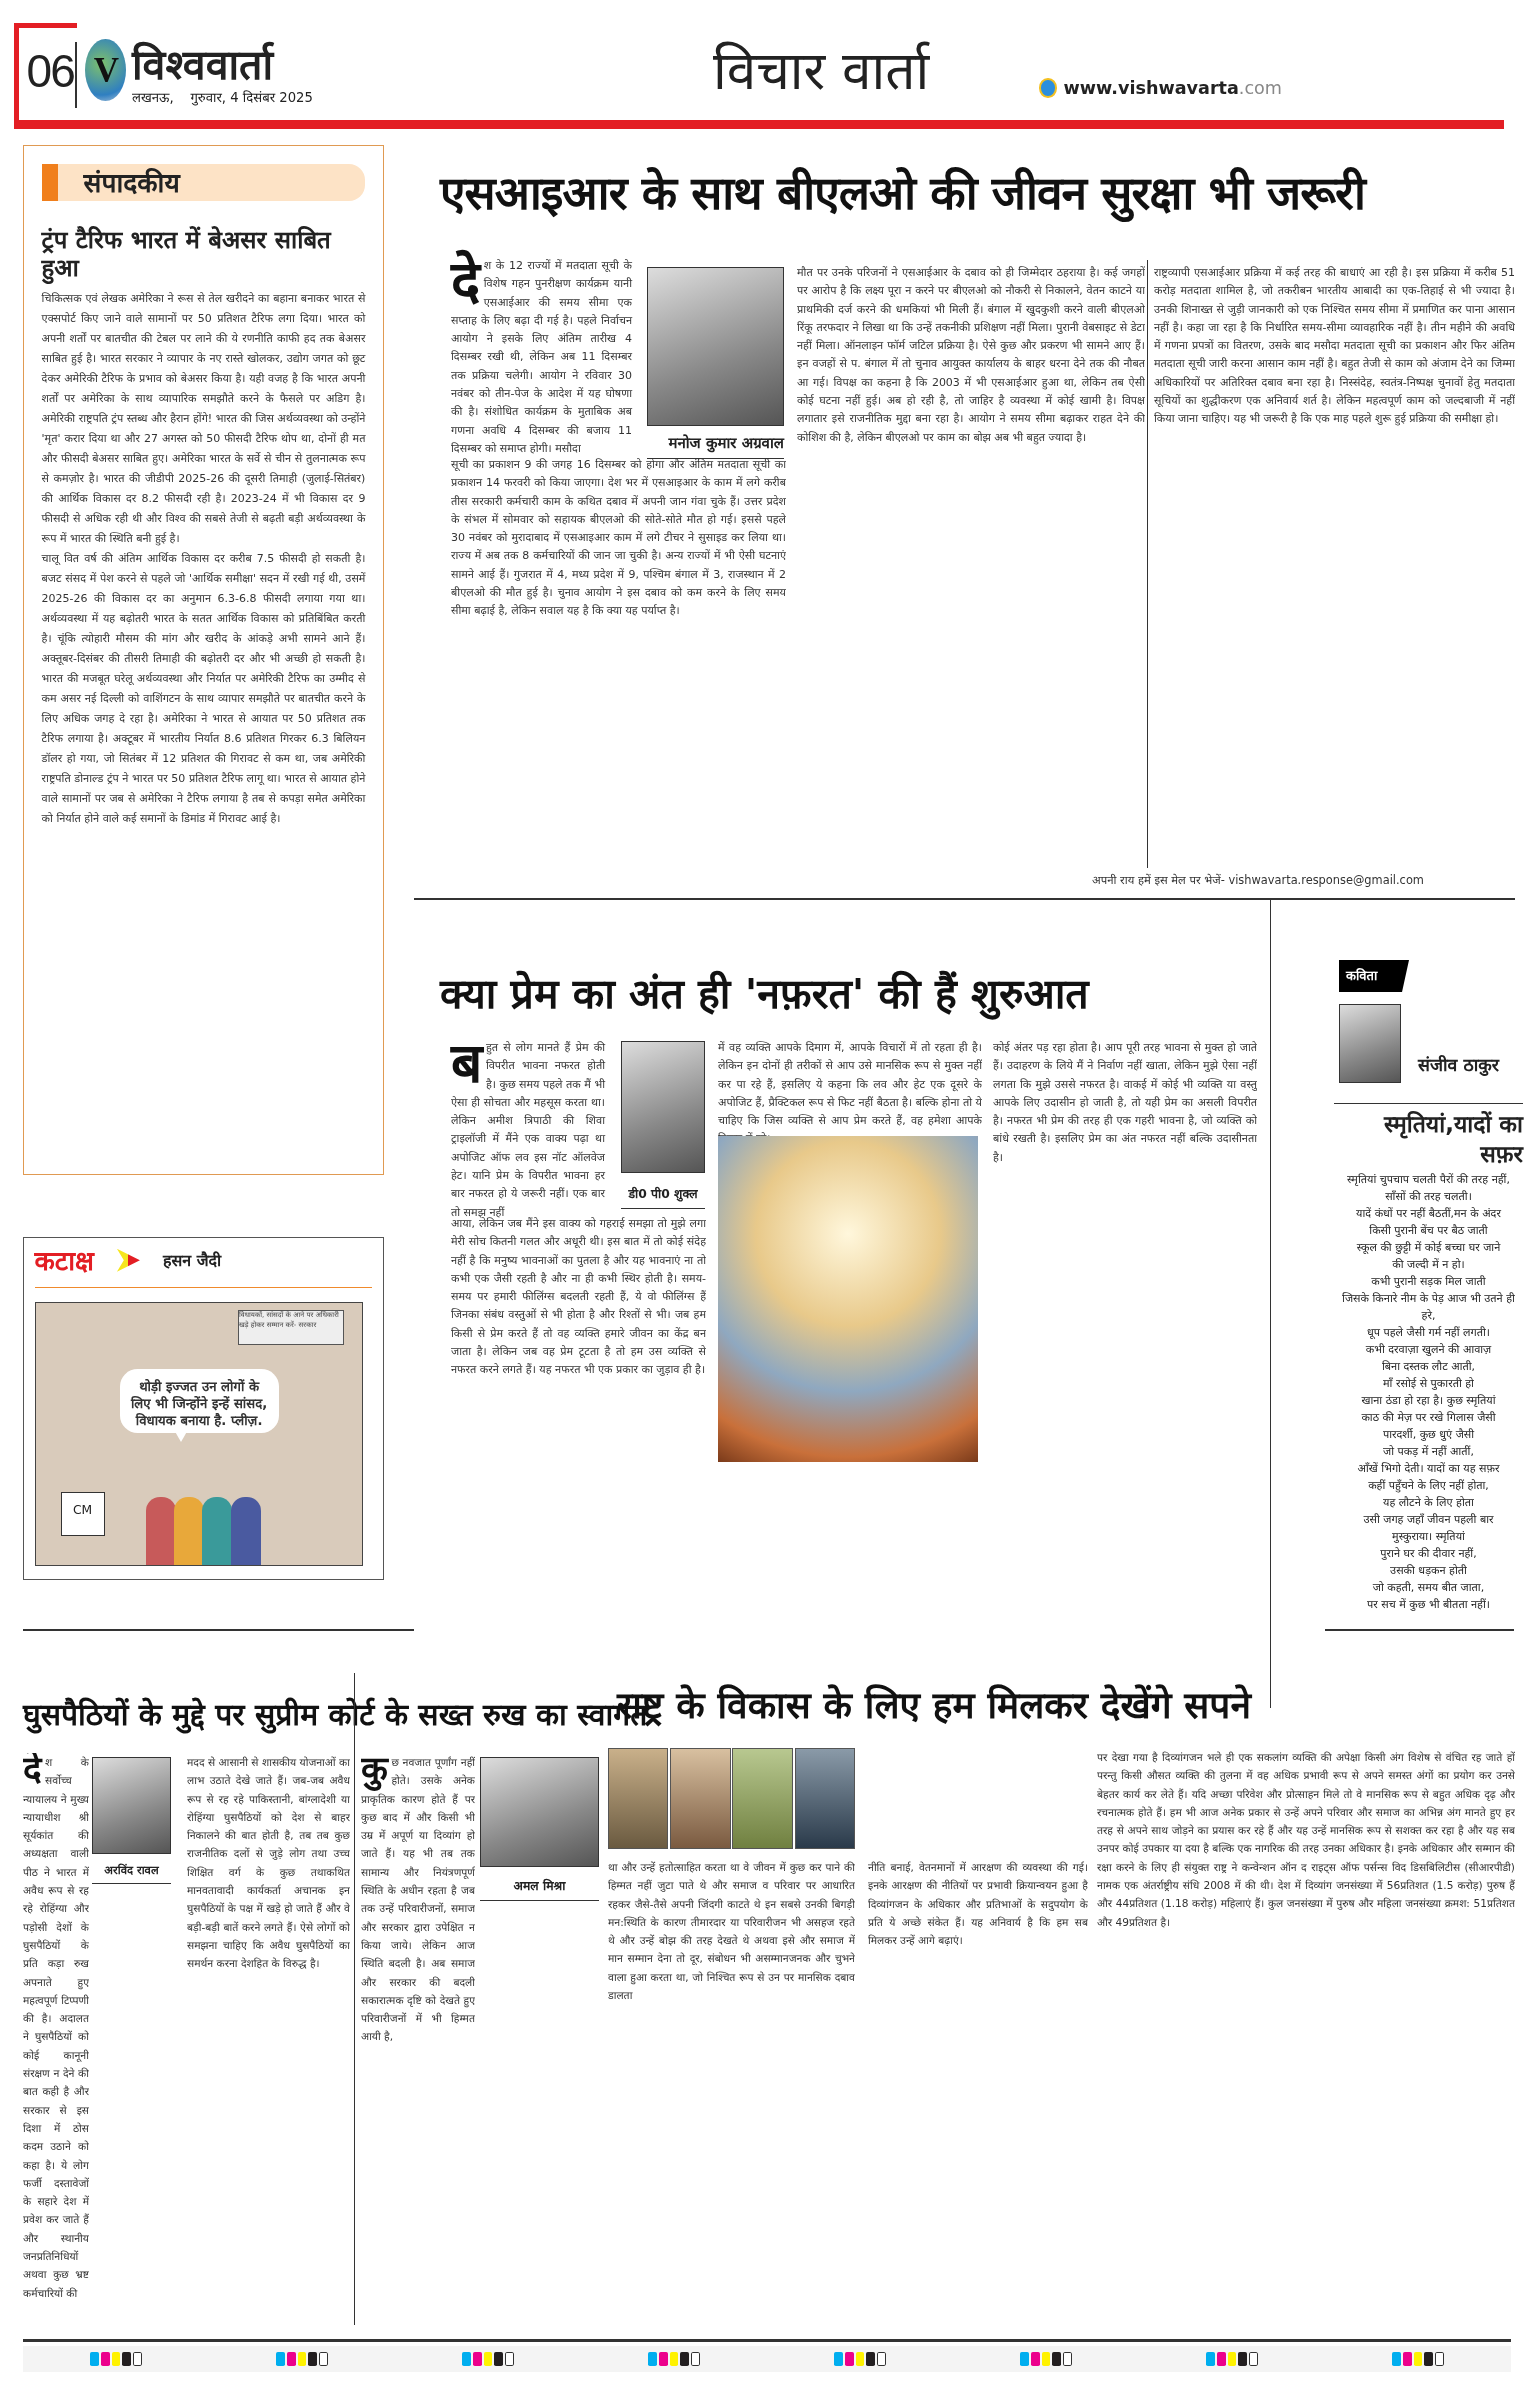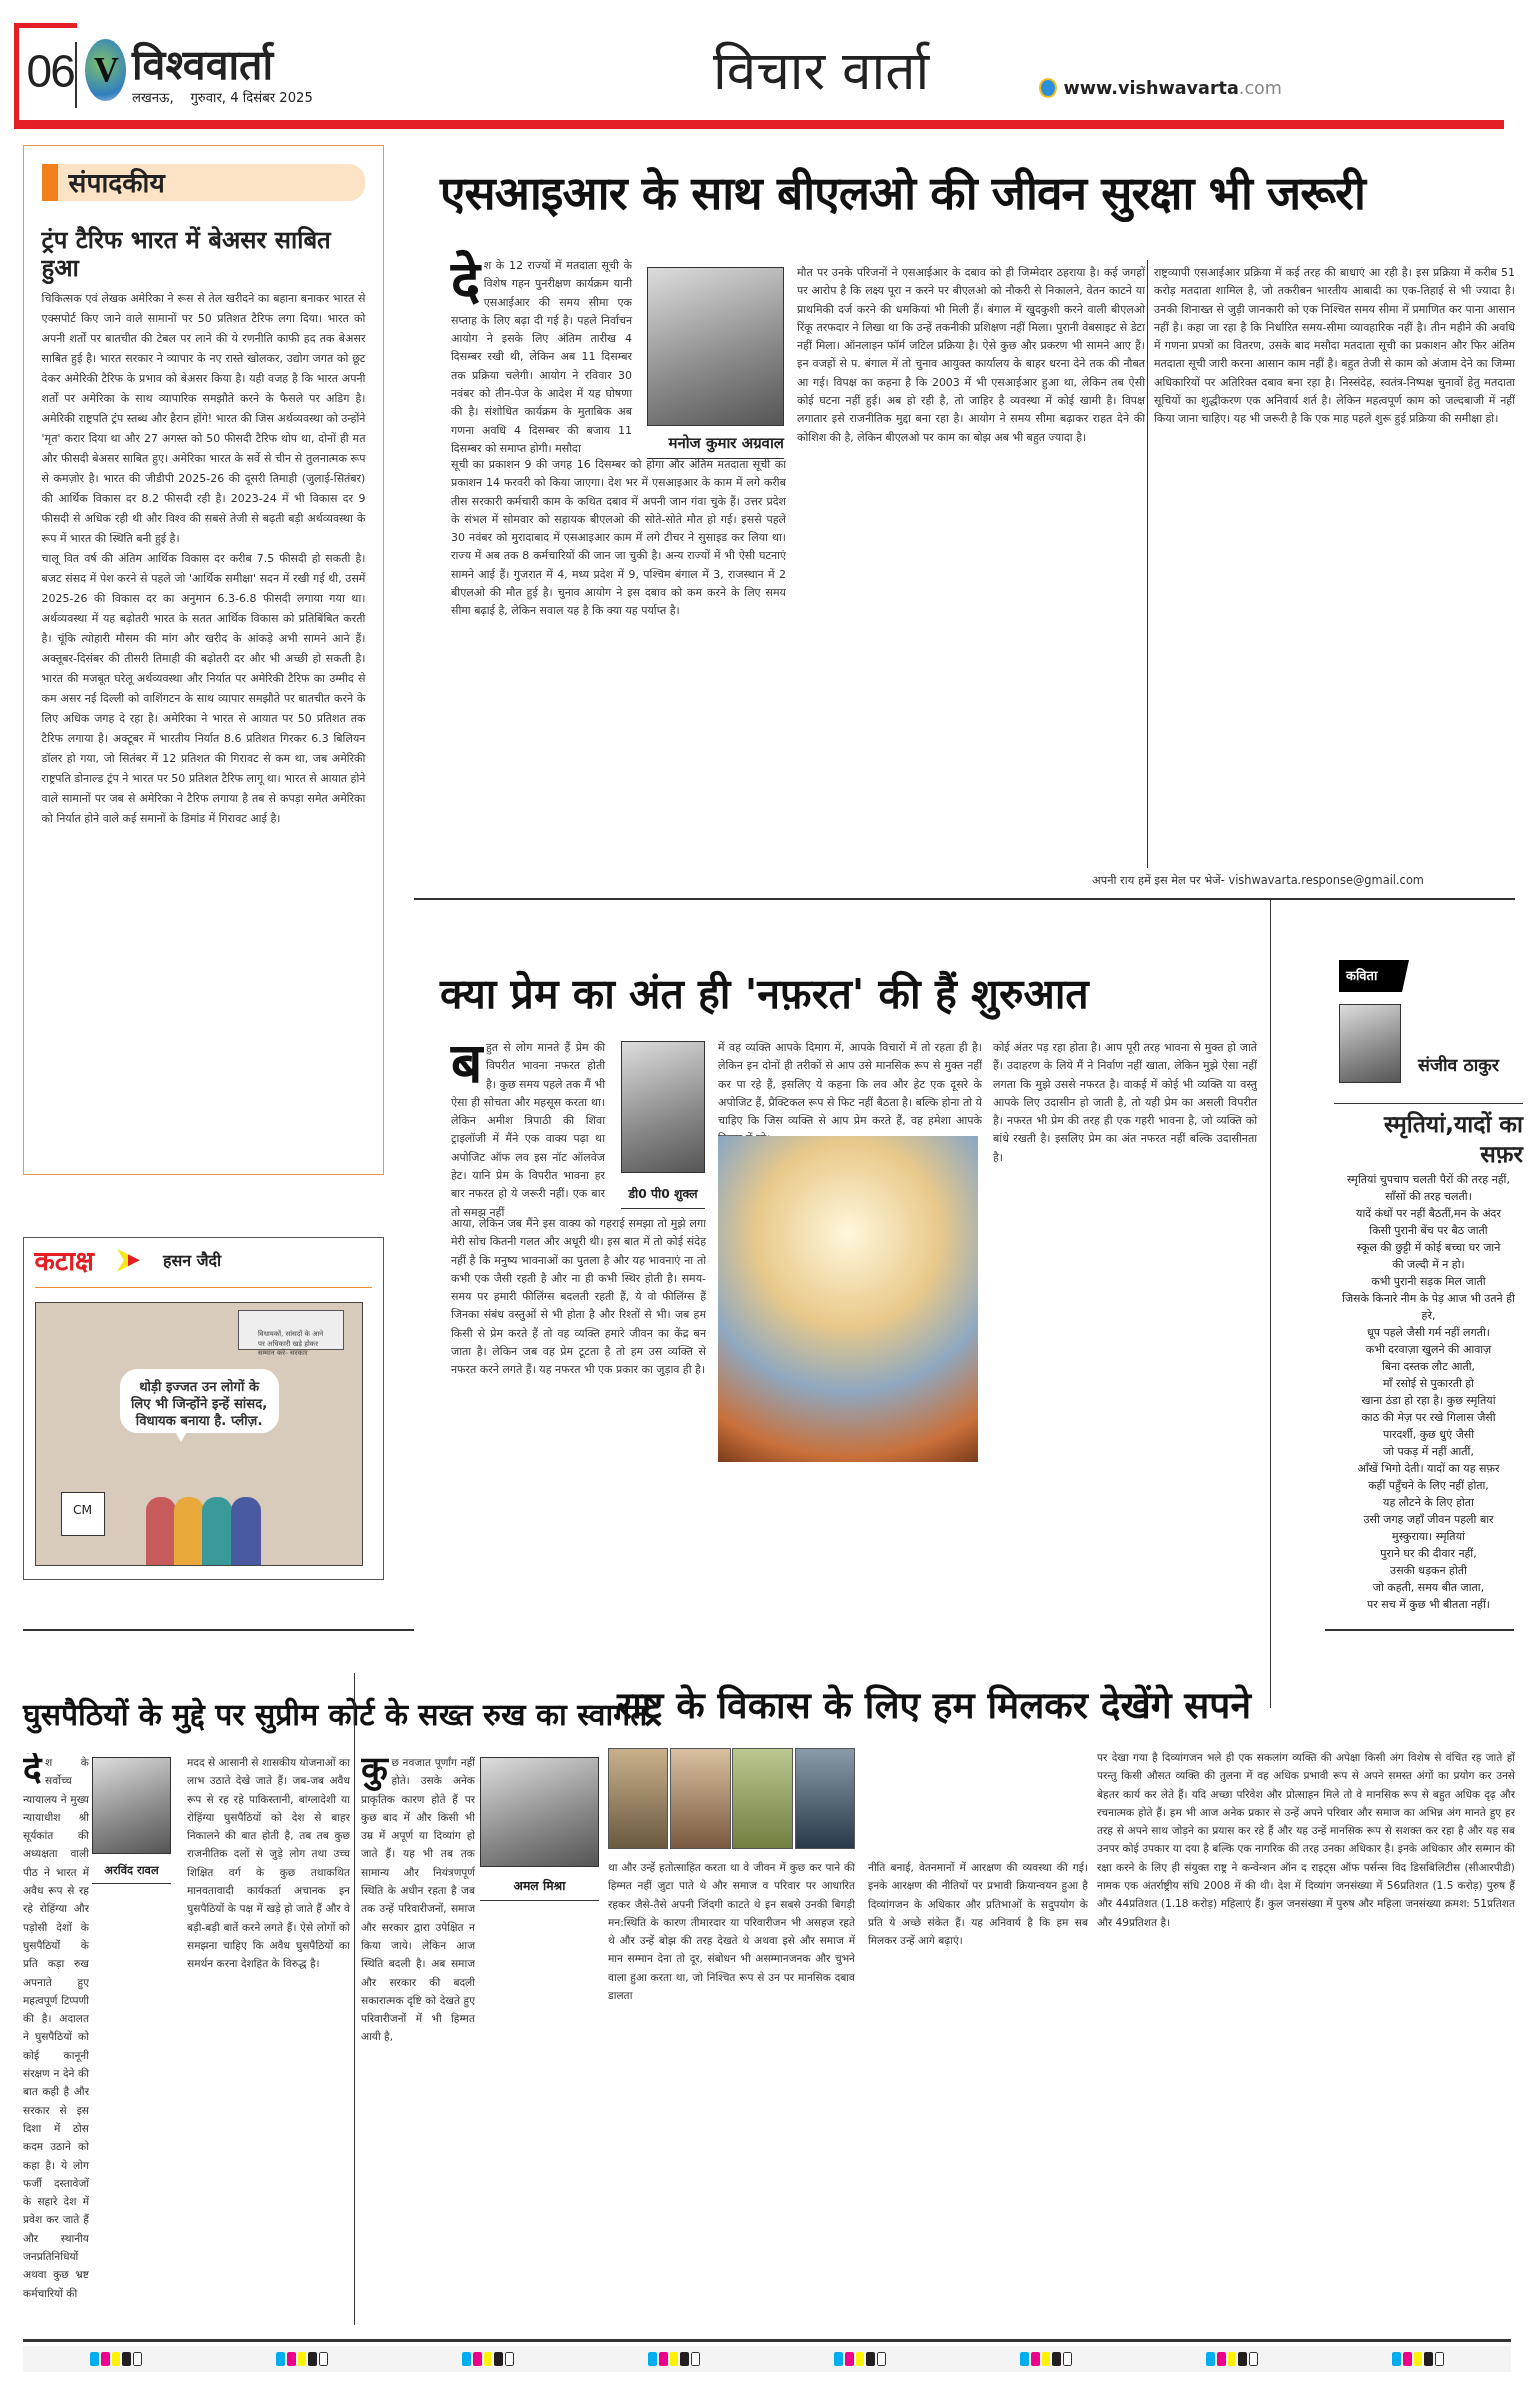--- a/index.html
+++ b/index.html
@@ -12,32 +12,32 @@
 .mast-sep{left:75px;top:42px;width:1.8px;height:66px;background:#333}
 .logo{left:85px;top:39px;width:41px;height:62px;border-radius:50%;background:radial-gradient(circle at 40% 40%,#7ec16b,#2f7fc1 70%,#bcd 100%)}
 .logo span{position:absolute;left:8.8px;top:12.3px;font-size:35px;font-weight:bold;color:#111;font-family:"Liberation Serif",serif}
 .brand{left:132px;top:35px;font-size:41px;font-weight:bold;color:#222}
 .dateline{left:132px;top:88px;font-size:13.2px;color:#222}
 .section-title{left:713px;top:32px;font-size:53px;color:#222}
 .website{left:1039px;top:78px;font-size:17.6px;font-weight:bold;color:#222;display:flex;align-items:center;gap:7px}
 .website .com{color:#888;font-weight:normal}
 .ie-icon{width:17.6px;height:19.4px;border-radius:50%;background:#2c8fdc;border:2.6px solid #f4c020;display:inline-block}
 .editorial{left:23px;top:145px;width:361px;height:1030px;border:0.9px solid #e09a52;padding:17.6px 17.6px}
-.ed-label{height:37px;background:#fde3c6;border-left:16px solid #f07f1c;border-radius:0 16px 16px 0;font-size:26.4px;padding-left:11px;line-height:37px;color:#222;font-weight:bold}
+.ed-label{height:37px;background:#fde3c6;border-left:16px solid #f07f1c;border-radius:0 16px 16px 0;font-size:26.4px;padding-left:26px;line-height:37px;color:#222;font-weight:bold}
 .ed-headline{font-size:24px;font-weight:bold;margin:25px 0 7px;line-height:28px}
 .ed-body{font-size:11px;line-height:20px;text-align:justify;color:#333}
 .cartoon-box{left:23px;top:1237px;width:361px;height:343px;border:1.8px solid #555;padding:8.8px 10.6px}
 .kat-head{display:flex;align-items:center;gap:23px;border-bottom:1.8px solid #f08a2c;padding-bottom:13px;height:41px}
 .kat-label{font-size:26.4px;color:#e31e24;font-weight:bold}
 .kat-arrow{width:23px;height:23px;background:linear-gradient(90deg,#f6e61e 50%,#e31e24 50%);clip-path:polygon(0 0,100% 50%,0 100%,30% 50%)}
 .kat-author{font-size:16px;font-weight:bold}
 .cartoon{margin-top:14px;width:328px;height:264px;background:#d9cbbb;border:1.8px solid #444;position:relative;overflow:hidden}
 .bubble{position:absolute;left:84px;top:66px;width:159px;height:64px;background:#fff;border-radius:17.6px;font-size:13.2px;line-height:16.7px;text-align:center;padding:10.6px 8.8px;font-weight:bold;color:#333}
 .bubble:after{content:"";position:absolute;left:53px;bottom:-17.6px;border:8.8px solid transparent;border-top:14px solid #fff}
-.sign{position:absolute;right:17.6px;top:7px;width:106px;height:35px;border:0.9px solid #555;font-size:7px;line-height:9.7px;padding:19px;color:#444;background:#eee}
+.sign{position:absolute;right:17.6px;top:7px;width:106px;height:35px;border:0.9px solid #555;font-size:7px;line-height:9.7px;padding:0;color:#444;background:#eee}
 .cm-board{position:absolute;left:25px;top:189px;width:44px;height:44px;border:1.8px solid #333;background:#fff;font-size:12.3px;text-align:center;line-height:35px}
 .people{position:absolute;left:110px;top:194px;width:123px;height:70px}
 .person{position:absolute;bottom:0;width:30px;height:70px;border-radius:14px 14px 0 0}
 .hl-main{left:440px;top:160px;font-size:46px;font-weight:bold;color:#111;letter-spacing:-0.9px}
 .photo{background:linear-gradient(160deg,#ddd,#888 60%,#555);border:1.8px solid #333}
 .byline{font-size:15px;font-weight:bold;text-align:center;border-bottom:1.8px solid #333;padding:5.3px 0}
 .col{font-size:11px;line-height:18.3px;text-align:justify;color:#333;position:absolute}
 .dropcap{float:left;font-size:55px;line-height:49px;font-weight:bold;margin-right:3.5px;color:#111}
 .rule{background:#333;position:absolute}
 .response{left:1092px;top:872px;font-size:11.4px;color:#333}

